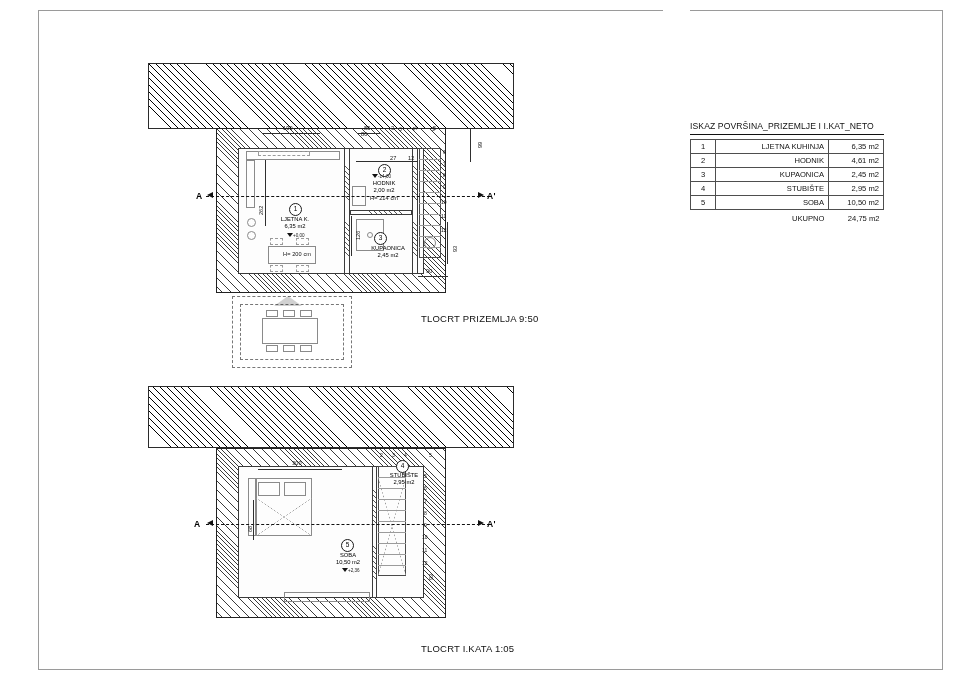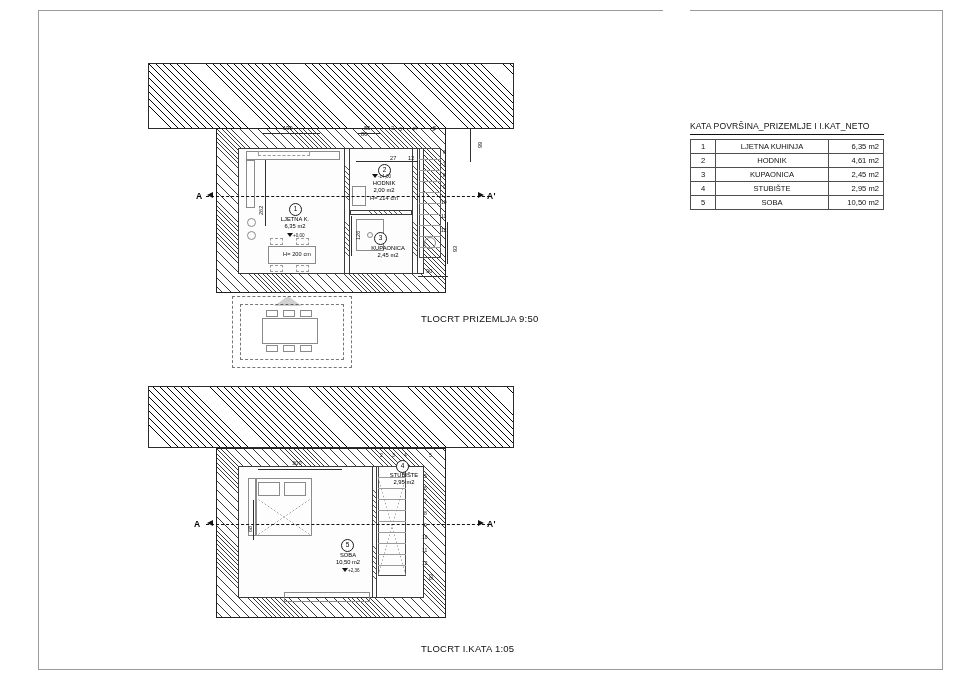--- a/index.html
+++ b/index.html
@@ -188,21 +188,21 @@
     border: 0.6px solid #4e4e4e;
     padding: 1.5px 4px;
     height: 10px;
     color: #111;
   }
   table.areas td.c-num {
     width: 16px;
     text-align: center;
   }
   table.areas td.c-name {
-    text-align: center;
+    text-align: right;
   }
   table.areas td.c-area {
     width: 46px;
     text-align: right;
   }
   tr.total td {
     border: none;
     border-top: 1.1px solid #111;
     padding-top: 3px;
     font-size: 7.6px;
@@ -413,21 +413,21 @@
     <div class="abs dim-v" style="left:247px; top:152px;">68</div>
     <div class="abs dimline-v" style="left:253px; top:120px; height:40px;"></div>
 
     <div class="abs dim-v" style="left:428px; top:200px;">93</div>
     <div class="abs dimline-v" style="left:423px; top:170px; height:42px;"></div>
 
     <div class="abs plan-title" style="left:421px; top:263px;">TLOCRT I.KATA 1:05</div>
   </div>
 
   <div id="area-table-wrap">
-    <div id="area-table-title">KATA POVRŠINA_PRIZEMLJE I I.KAT_NETO</div>
+    <div id="area-table-title">ISKAZ POVRŠINA_PRIZEMLJE I I.KAT_NETO</div>
     <div class="tbl-rule-top"></div>
     <table class="areas">
       <tbody>
         <tr>
           <td class="c-num">1</td>
           <td class="c-name">LJETNA KUHINJA</td>
           <td class="c-area">6,35 m2</td>
         </tr>
         <tr>
           <td class="c-num">2</td>
@@ -442,17 +442,22 @@
         <tr>
           <td class="c-num">4</td>
           <td class="c-name">STUBIŠTE</td>
           <td class="c-area">2,95 m2</td>
         </tr>
         <tr>
           <td class="c-num">5</td>
           <td class="c-name">SOBA</td>
           <td class="c-area">10,50 m2</td>
         </tr>
+        <tr class="total">
+          <td class="c-num"></td>
+          <td class="c-name">UKUPNO</td>
+          <td class="c-area">24,75 m2</td>
+        </tr>
       </tbody>
     </table>
   </div>
 
 </div>
 
 </body></html>

